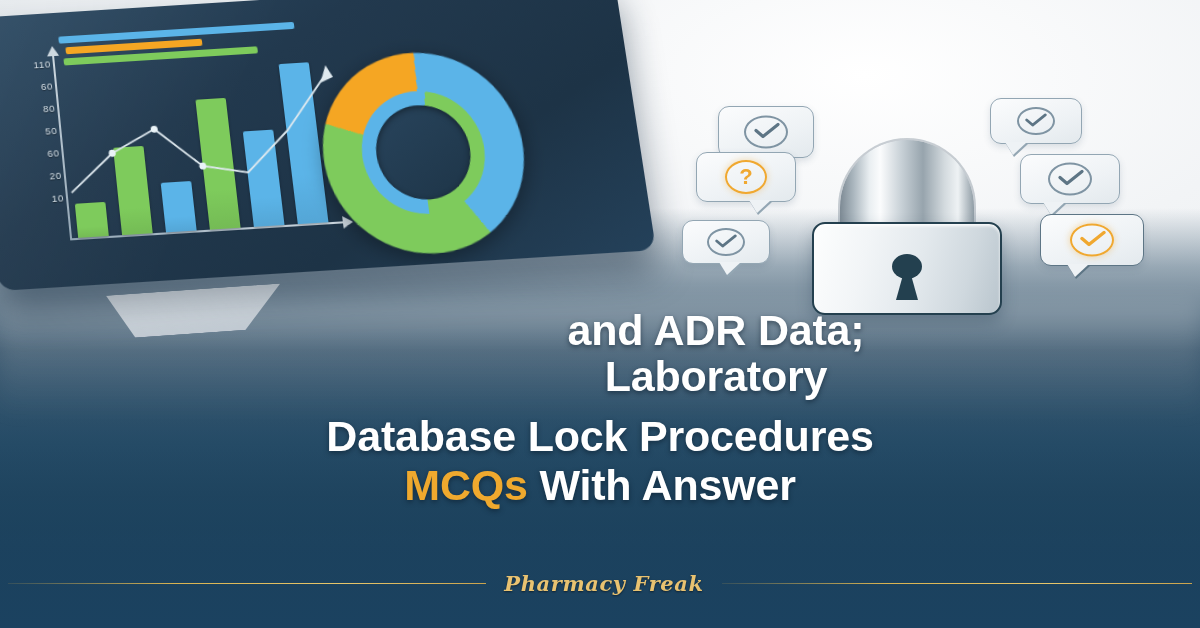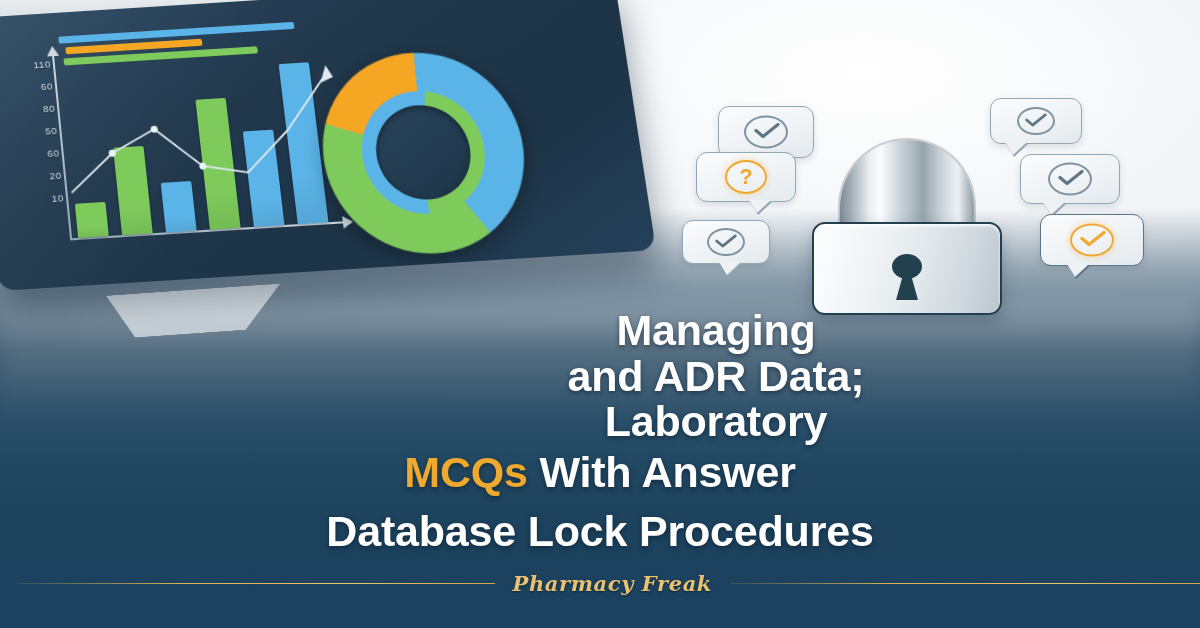--- a/index.html
+++ b/index.html
@@ -241,21 +241,21 @@
     font-size:43px; margin-top:16px;
   }
   .hl-c{
     font-size:43px; margin-top:6px;
   }
   .gold-text{ color:#efa92e; }
 
   
   #footer{
     position:absolute; left:0; right:0; bottom:32px;
-    display:flex; align-items:center; justify-content:flex-end; gap:18px;
+    display:flex; align-items:center; justify-content:center; gap:18px;
   }
   .rule{
     height:1.6px; flex:0 0 auto;
     background:linear-gradient(90deg, rgba(196,160,74,.15), #d9b351 35%, #e7c66b 70%, #caa34d);
   }
   .rule.left{ width:478px; }
   .rule.right{ width:470px; }
   .brand{
     color:#e8c271;
     font-family:"DejaVu Serif", serif;
@@ -403,28 +403,27 @@
         <div class="keyhole">
           <div class="kh-circ"></div>
           <div class="kh-stem"></div>
         </div>
       </div>
     </div>
   </div>
 
   <div id="headline">
     <div class="hl-block-a">
-      <div class="hl-line hl-a">Managing</div>
       <div class="hl-line hl-a">and ADR Data;</div>
       <div class="hl-line hl-a">Laboratory</div>
     </div>
+    <div class="hl-line hl-b">Database Lock Procedures</div>
     <div class="hl-line hl-c">
       <span class="gold-text">MCQs</span><span> With Answer</span>
     </div>
-    <div class="hl-line hl-b">Database Lock Procedures</div>
   </div>
 
   <div id="footer">
     <div class="rule left"></div>
     <div class="brand">Pharmacy Freak</div>
     <div class="rule right"></div>
   </div>
 
 </div>
 

